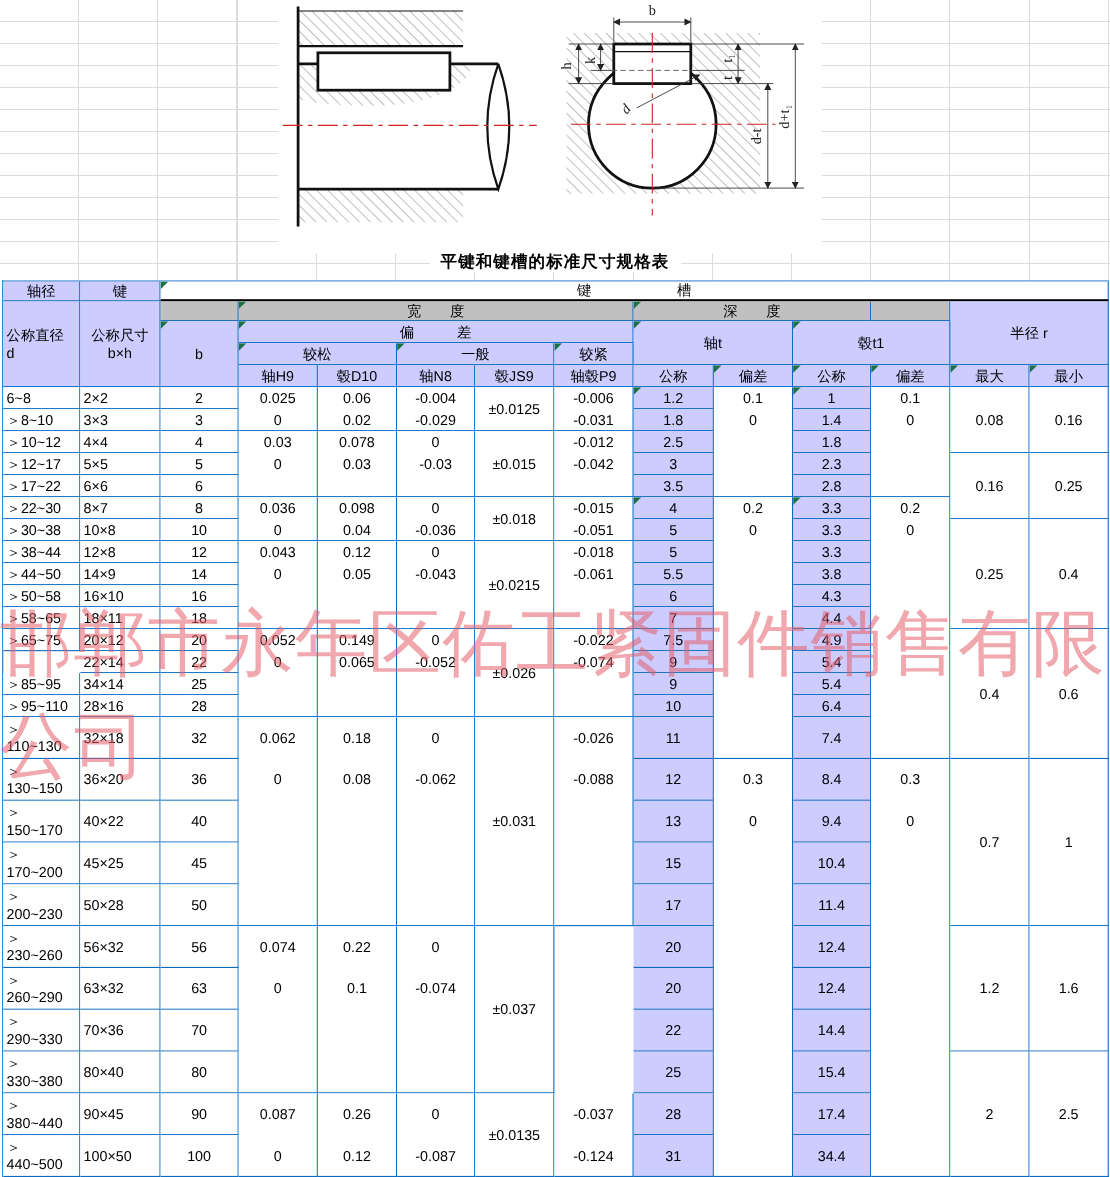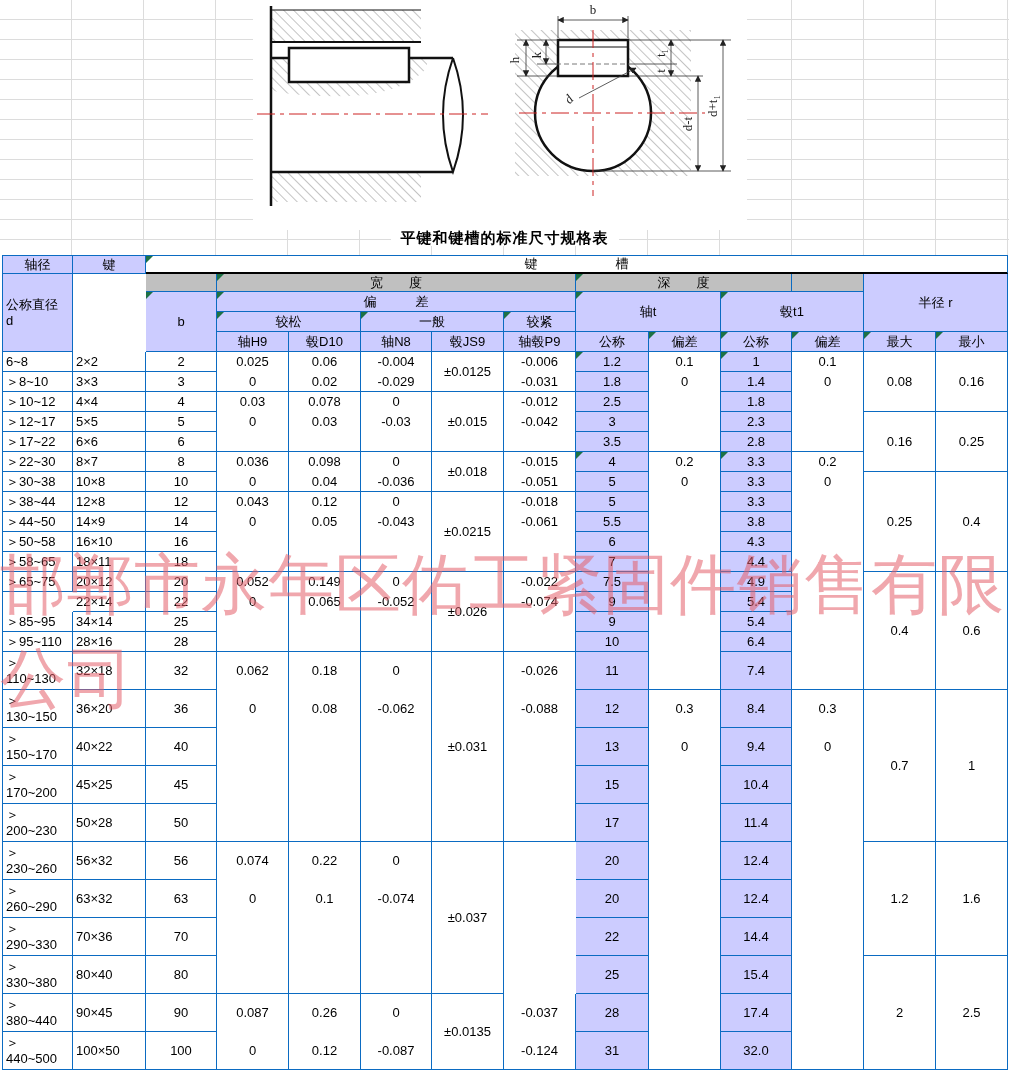--- a/index.html
+++ b/index.html
@@ -109,20 +109,22 @@
 <div class="sheet-title">
   <span>平键和键槽的标准尺寸规格表</span>
 </div>
 
 <div class="grid-table" id="grid">
     <div class="cell lav " style="grid-area: 1 / 1;">轴径</div>
     <div class="cell lav " style="grid-area: 1 / 2;">键</div>
     <div class="cell tri bb " style="grid-area: 1 / 3 / auto / span 12;">键　　　　　　槽</div>
     <div class="cell lav left" style="grid-area: 2 / 1 / span 4;">公称直径
 d</div>
+    <div class="cell lav " style="grid-area: 2 / 2 / span 4;">公称尺寸
+b×h</div>
     <div class="cell gray " style="grid-area: 2 / 3;"></div>
     <div class="cell gray tri " style="grid-area: 2 / 4 / auto / span 5;">宽　　度</div>
     <div class="cell gray tri " style="grid-area: 2 / 9 / auto / span 3; text-align: right;">深　　度</div>
     <div class="cell gray " style="grid-area: 2 / 12;"></div>
     <div class="cell lav " style="grid-area: 2 / 13 / span 3 / span 2;">半径 r</div>
     <div class="cell lav tri " style="grid-area: 3 / 3 / span 3;">b</div>
     <div class="cell lav tri " style="grid-area: 3 / 4 / auto / span 5;">偏　　　差</div>
     <div class="cell lav tri " style="grid-area: 3 / 9 / span 2 / span 2;">轴t</div>
     <div class="cell lav tri " style="grid-area: 3 / 11 / span 2 / span 2;">毂t1</div>
     <div class="cell lav tri " style="grid-area: 4 / 4 / auto / span 2;">较松</div>
@@ -272,21 +274,21 @@
 380~440</div>
     <div class="cell left" style="grid-area: 30 / 2;">90×45</div>
     <div class="cell" style="grid-area: 30 / 3;">90</div>
     <div class="cell lav" style="grid-area: 30 / 9;">28</div>
     <div class="cell lav" style="grid-area: 30 / 11;">17.4</div>
     <div class="cell left" style="grid-area: 31 / 1;">＞
 440~500</div>
     <div class="cell left" style="grid-area: 31 / 2;">100×50</div>
     <div class="cell" style="grid-area: 31 / 3;">100</div>
     <div class="cell lav" style="grid-area: 31 / 9;">31</div>
-    <div class="cell lav" style="grid-area: 31 / 11;">32.0</div>
+    <div class="cell lav" style="grid-area: 31 / 11;">34.4</div>
     <div class="cell top2 lh20" style="grid-area: 6 / 4 / span 2;">0.025
 0</div>
     <div class="cell top2 lh20" style="grid-area: 6 / 5 / span 2;">0.06
 0.02</div>
     <div class="cell top2 lh20" style="grid-area: 6 / 6 / span 2;">-0.004
 -0.029</div>
     <div class="cell" style="grid-area: 6 / 7 / span 2; text-align: center;">±0.0125</div>
     <div class="cell top2 lh20" style="grid-area: 6 / 8 / span 2;">-0.006
 -0.031</div>
     <div class="cell top2 lh20" style="grid-area: 8 / 4 / span 3;">0.03

